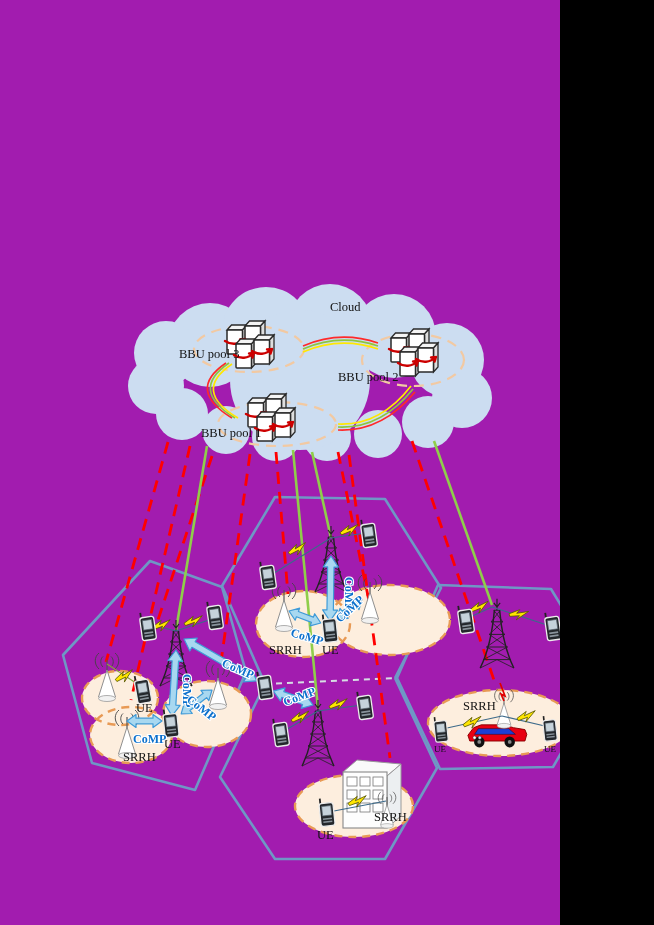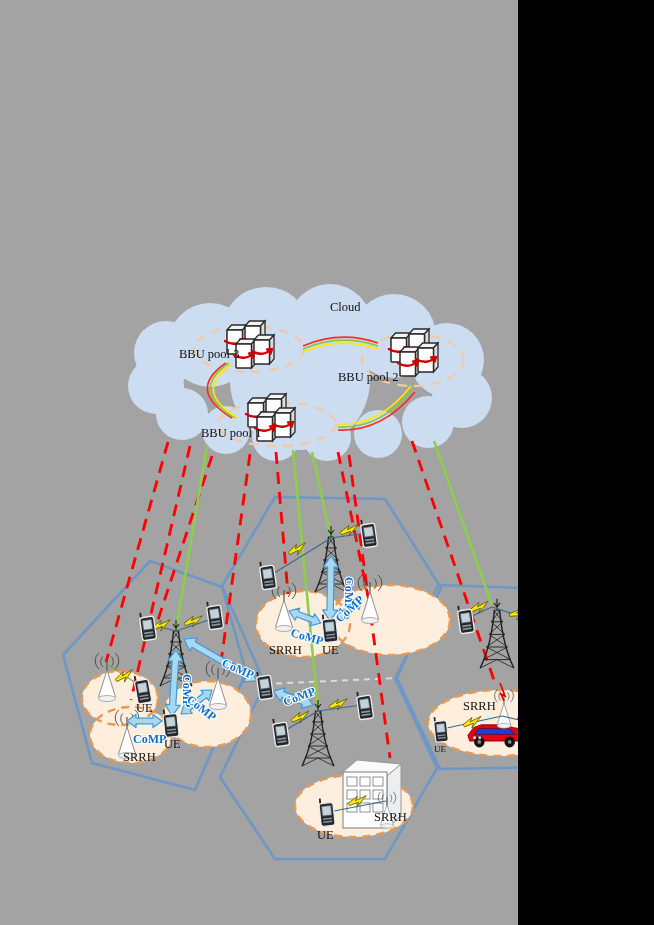--- a/index.html
+++ b/index.html
@@ -1,16 +1,16 @@
 <!DOCTYPE html>
 <html><head>
 <meta charset="utf-8">
 <style>
   html,body{margin:0;padding:0;background:#000;}
-  #stage{position:relative;width:518px;height:925px;background:#a3a3a3;overflow:hidden;}
+  #stage{position:relative;width:560px;height:925px;background:#a21caf;overflow:hidden;}
   svg{position:absolute;left:0;top:0;}
   text{font-family:"Liberation Serif","DejaVu Serif",serif;}
   .lbl{fill:#111;font-size:12.5px;}
   .lbl-sm{fill:#111;font-size:9px;}
   .comp{fill:#0c70cc;font-size:12px;font-weight:bold;paint-order:stroke;stroke:#ffffff;stroke-width:2.2px;}
 </style>
 </head>
 <body>
 
 <div id="stage">

